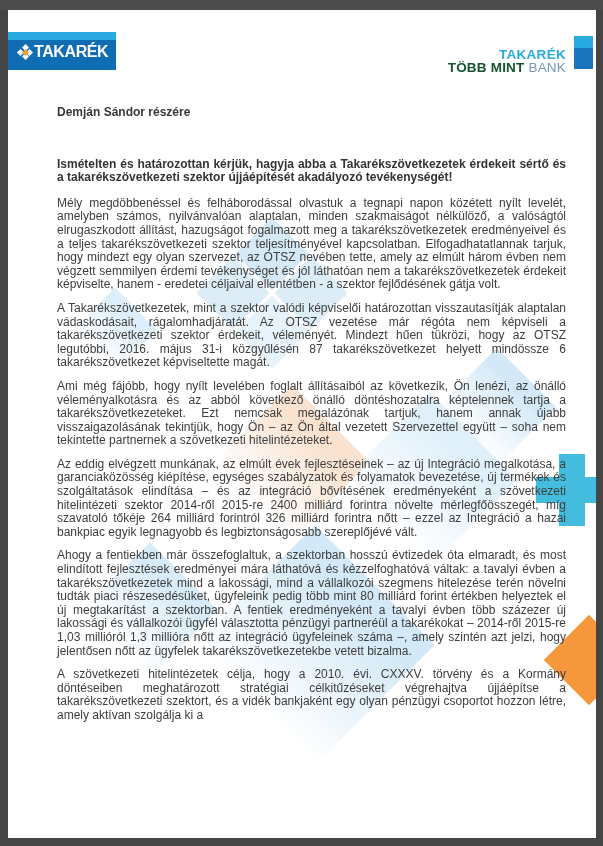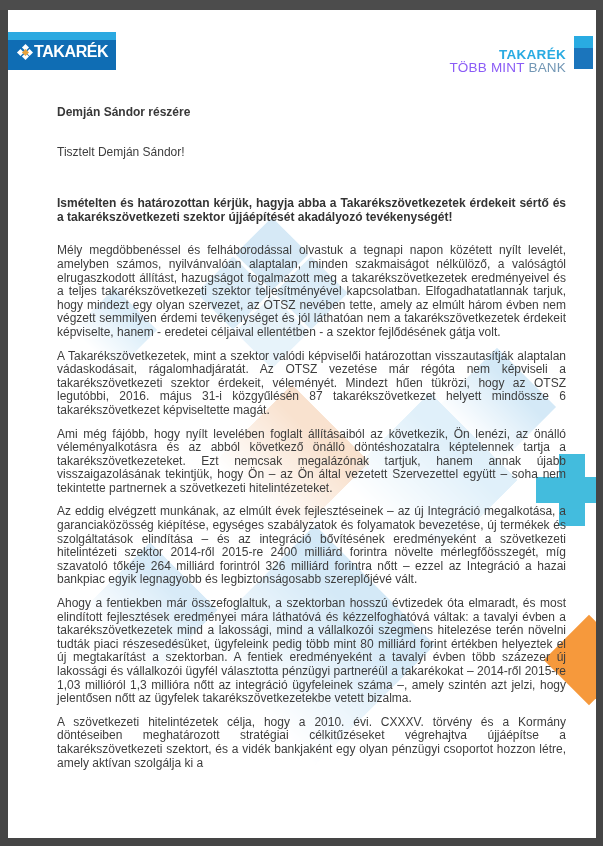--- a/index.html
+++ b/index.html
@@ -30,36 +30,36 @@
   .logo-left .word{color:#ffffff;font-weight:bold;font-size:16px;letter-spacing:-0.4px;line-height:1;}
   .star{position:relative;width:14px;height:14px;margin-right:2px;}
   .star i{position:absolute;width:5px;height:5px;background:#ffffff;transform:rotate(45deg);}
   .star .n{left:4.5px;top:0;} .star .s{left:4.5px;bottom:0;}
   .star .w{left:0;top:4.5px;} .star .e{right:0;top:4.5px;}
   .star .c{left:4.5px;top:4.5px;background:#e8a33d;}
 
   .logo-right{position:absolute;right:30px;top:38px;text-align:right;line-height:13px;}
   .logo-right .l1{color:#29abe2;font-weight:bold;font-size:13.5px;letter-spacing:0.3px;}
   .logo-right .l2{font-size:13.5px;letter-spacing:0.2px;}
-  .logo-right .w-tobb,.logo-right .w-mint{color:#8b5cf6;font-weight:normal;}
+  .logo-right .w-tobb,.logo-right .w-mint{color:#14532d;font-weight:bold;}
   .logo-right .w-bank{color:#7397b5;font-weight:normal;text-align:center;}
   .side-bar{position:absolute;left:566px;top:26px;width:19px;height:33px;}
   .side-bar .seg1{width:100%;height:12px;background:#29abe2;}
   .side-bar .seg2{width:100%;height:21px;background:#1b75bc;}
 
   
   .letter-body{
     position:absolute;left:49px;top:96px;width:509px;
     color:#3d3d3d;font-size:12px;line-height:13.6px;
   }
   .recipient{font-weight:bold;color:#383838;}
   .salutation{margin-top:26px;}
   .subject{margin-top:38px;font-weight:bold;color:#343434;text-align:justify;}
   p.para{margin:10px 0 0 0;text-align:justify;}
-  p.para.first{margin-top:20px;}
+  p.para.first{margin-top:12px;}
 </style>
 </head>
 <body>
 
 <div class="frame-top"></div>
 
 <div class="page">
 
   <div class="wm flower" style="left:199px;top:218px;width:130px;height:130px;opacity:0.85;">
     <div class="petal" style="left:39px;top:0;width:52px;height:52px;background:#cfe6f5;"></div>
@@ -101,21 +101,20 @@
   <div class="side-bar">
     <div class="seg1"></div>
     <div class="seg2"></div>
   </div>
 
   <div class="letter-body">
     <div class="recipient">
       <div>Demján Sándor részére</div>
     </div>
 
-    <div class="salutation">Tisztelt Demján Sándor!</div>
 
     <div class="subject">Ismételten és határozottan kérjük, hagyja abba a Takarékszövetkezetek érdekeit sértő és a takarékszövetkezeti szektor újjáépítését akadályozó tevékenységét!</div>
 
     <p class="para first">Mély megdöbbenéssel és felháborodással olvastuk a tegnapi napon közétett nyílt levelét, amelyben számos, nyilvánvalóan alaptalan, minden szakmaiságot nélkülöző, a valóságtól elrugaszkodott állítást, hazugságot fogalmazott meg a takarékszövetkezetek eredményeivel és a teljes takarékszövetkezeti szektor teljesítményével kapcsolatban. Elfogadhatatlannak tarjuk, hogy mindezt egy olyan szervezet, az OTSZ nevében tette, amely az elmúlt három évben nem végzett semmilyen érdemi tevékenységet és jól láthatóan nem a takarékszövetkezetek érdekeit képviselte, hanem - eredetei céljaival ellentétben - a szektor fejlődésének gátja volt.</p>
     <p class="para">A Takarékszövetkezetek, mint a szektor valódi képviselői határozottan visszautasítják alaptalan vádaskodásait, rágalomhadjáratát. Az OTSZ vezetése már régóta nem képviseli a takarékszövetkezeti szektor érdekeit, véleményét. Mindezt hűen tükrözi, hogy az OTSZ legutóbbi, 2016. május 31-i közgyűlésén 87 takarékszövetkezet helyett mindössze 6 takarékszövetkezet képviseltette magát.</p>
     <p class="para">Ami még fájóbb, hogy nyílt levelében foglalt állításaiból az következik, Ön lenézi, az önálló véleményalkotásra és az abból következő önálló döntéshozatalra képtelennek tartja a takarékszövetkezeteket. Ezt nemcsak megalázónak tartjuk, hanem annak újabb visszaigazolásának tekintjük, hogy Ön – az Ön által vezetett Szervezettel együtt – soha nem tekintette partnernek a szövetkezeti hitelintézeteket.</p>
     <p class="para">Az eddig elvégzett munkának, az elmúlt évek fejlesztéseinek – az új Integráció megalkotása, a garanciaközösség kiépítése, egységes szabályzatok és folyamatok bevezetése, új termékek és szolgáltatások elindítása – és az integráció bővítésének eredményeként a szövetkezeti hitelintézeti szektor 2014-ről 2015-re 2400 milliárd forintra növelte mérlegfőösszegét, míg szavatoló tőkéje 264 milliárd forintról 326 milliárd forintra nőtt – ezzel az Integráció a hazai bankpiac egyik legnagyobb és legbiztonságosabb szereplőjévé vált.</p>
     <p class="para">Ahogy a fentiekben már összefoglaltuk, a szektorban hosszú évtizedek óta elmaradt, és most elindított fejlesztések eredményei mára láthatóvá és kézzelfoghatóvá váltak: a tavalyi évben a takarékszövetkezetek mind a lakossági, mind a vállalkozói szegmens hitelezése terén növelni tudták piaci részesedésüket, ügyfeleink pedig több mint 80 milliárd forint értékben helyeztek el új megtakarítást a szektorban. A fentiek eredményeként a tavalyi évben több százezer új lakossági és vállalkozói ügyfél választotta pénzügyi partneréül a takarékokat – 2014-ről 2015-re 1,03 millióról 1,3 millióra nőtt az integráció ügyfeleinek száma –, amely szintén azt jelzi, hogy jelentősen nőtt az ügyfelek takarékszövetkezetekbe vetett bizalma.</p>
     <p class="para">A szövetkezeti hitelintézetek célja, hogy a 2010. évi. CXXXV. törvény és a Kormány döntéseiben meghatározott stratégiai célkitűzéseket végrehajtva újjáépítse a takarékszövetkezeti szektort, és a vidék bankjaként egy olyan pénzügyi csoportot hozzon létre, amely aktívan szolgálja ki a</p>
   </div>

